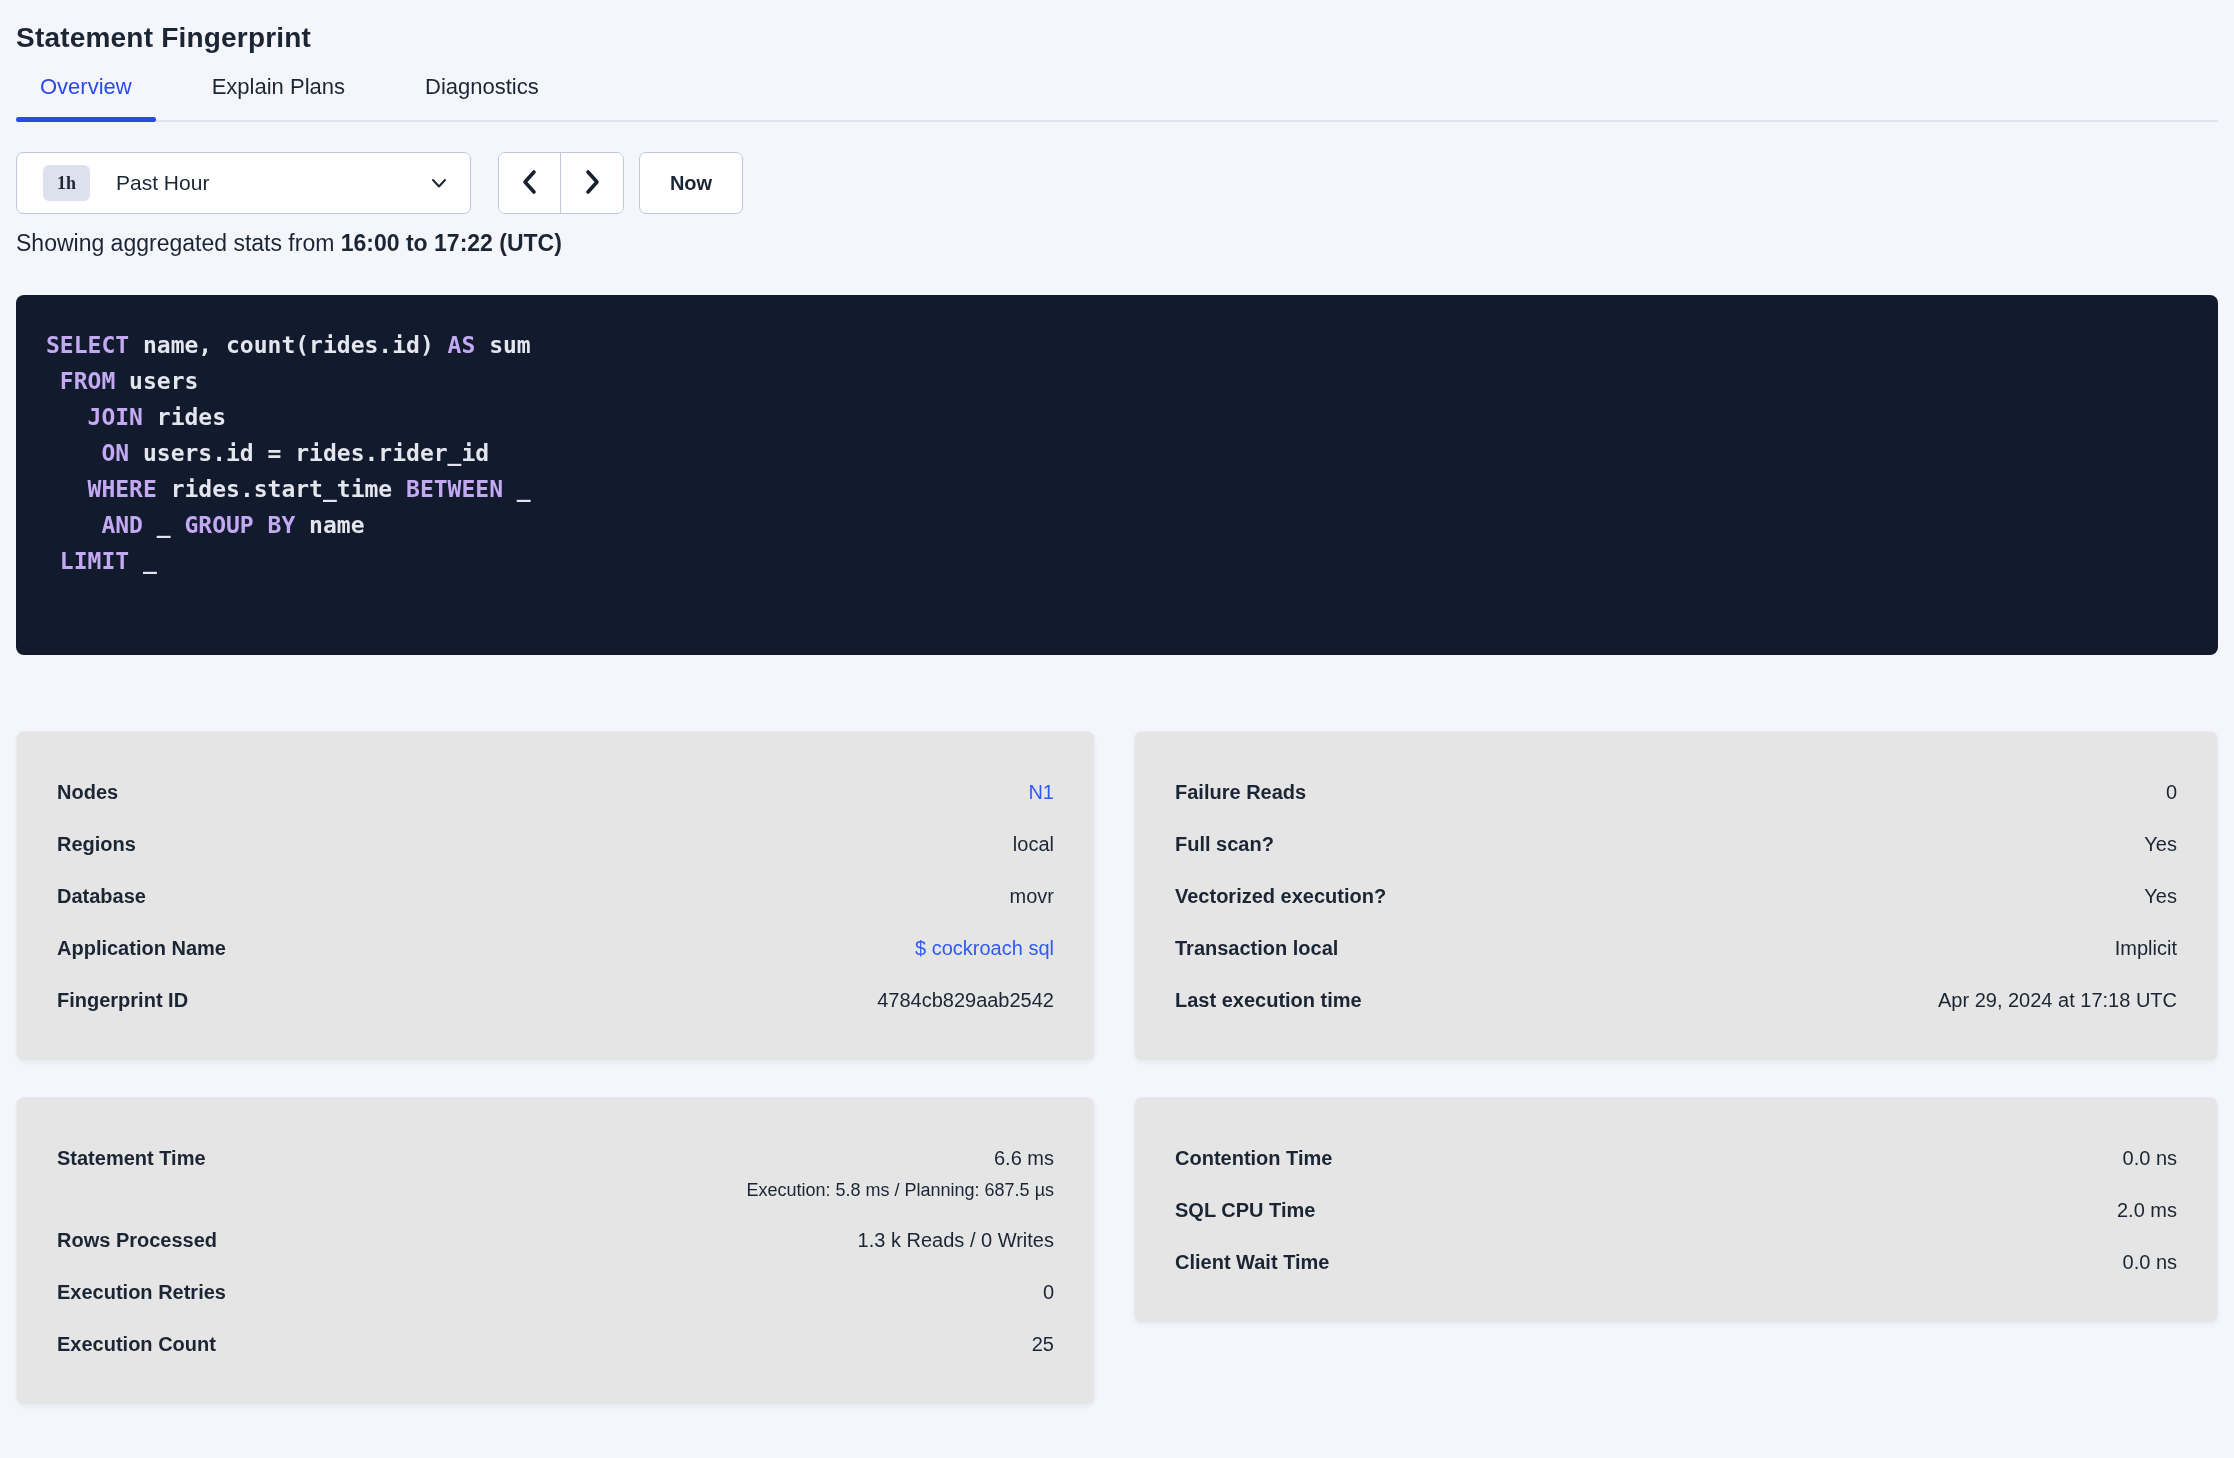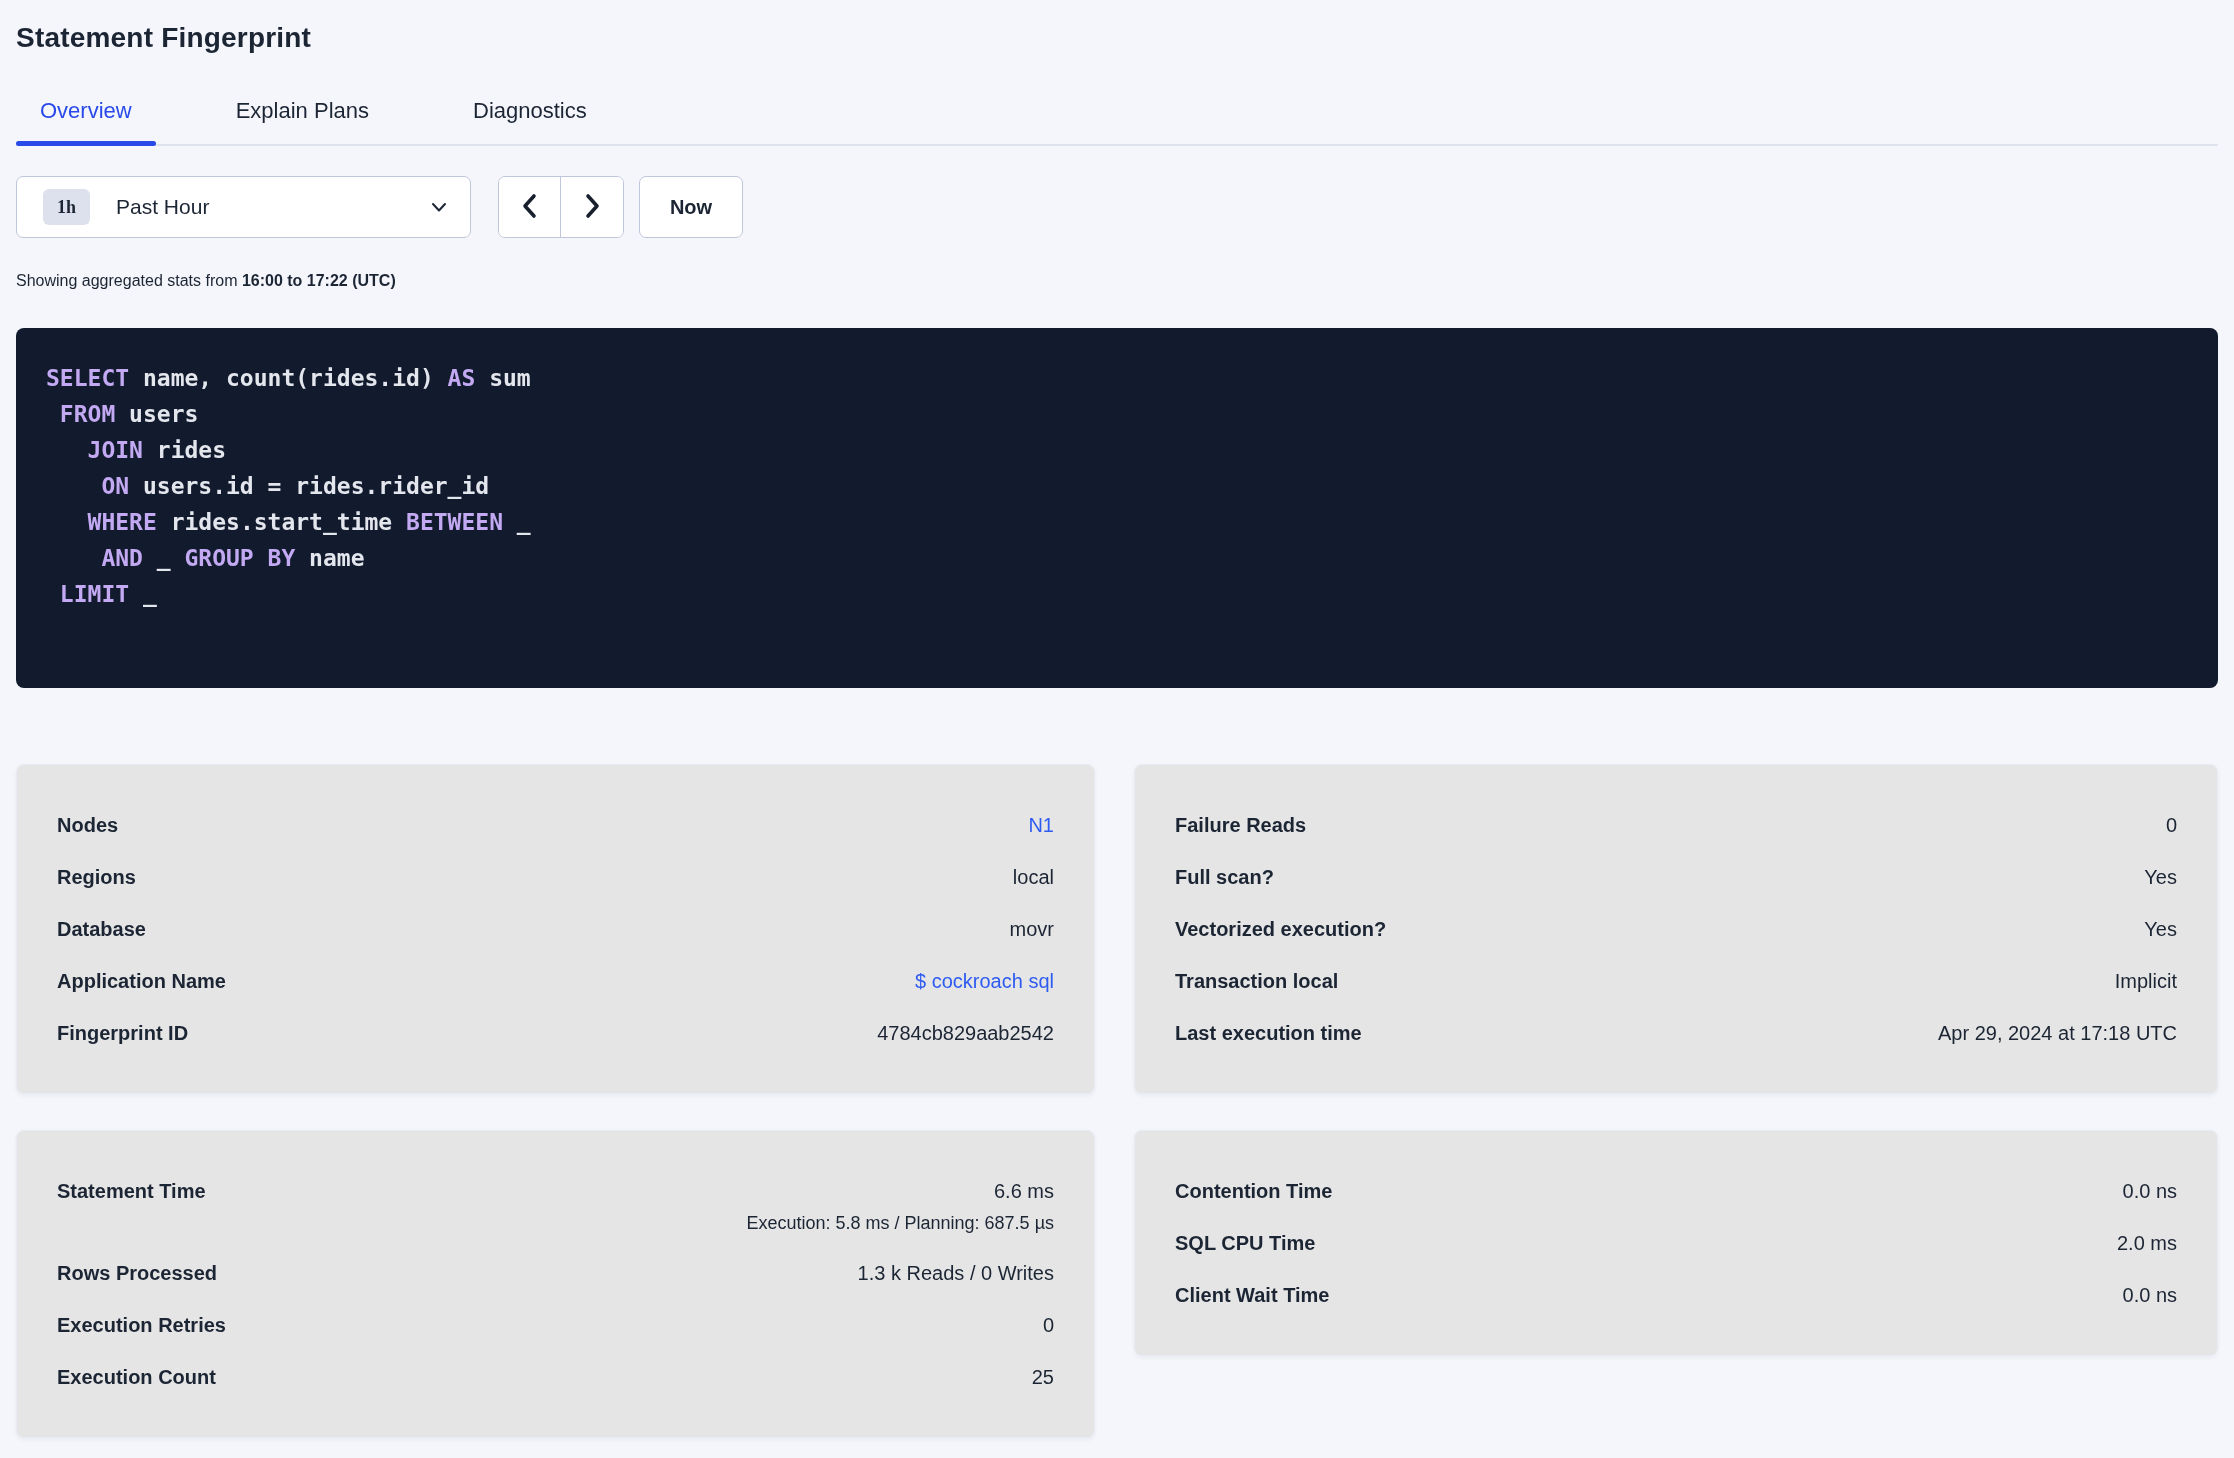--- a/index.html
+++ b/index.html
@@ -16,23 +16,22 @@
     font-size: 28px;
     font-weight: 700;
     color: #1c2534;
     margin-top: 6px;
     letter-spacing: 0.2px;
   }
 
   
   .tabbar {
     display: flex;
-    margin-top: 44px;
+    margin-top: 20px;
     border-bottom: 2px solid #dee3ed;
-    gap: 24px;
   }
   .tab {
     padding: 0 24px 20px 24px;
     margin-right: 32px;
     font-size: 22px;
     color: #1c2534;
     position: relative;
     cursor: pointer;
     background: none;
     border: none;
@@ -113,22 +112,22 @@
     border-radius: 7px;
     font-size: 20px;
     font-weight: 600;
     color: #1c2534;
     cursor: pointer;
     font-family: inherit;
   }
 
   
   .stats-line {
-    margin-top: 34px;
-    font-size: 16px;
+    margin-top: 16px;
+    font-size: 23px;
     color: #1c2534;
   }
   .stats-line b { font-weight: 700; }
 
   
   .sql-box {
     margin-top: 38px;
     background: #121a2d;
     border-radius: 8px;
     padding: 32px 30px 40px 30px;

